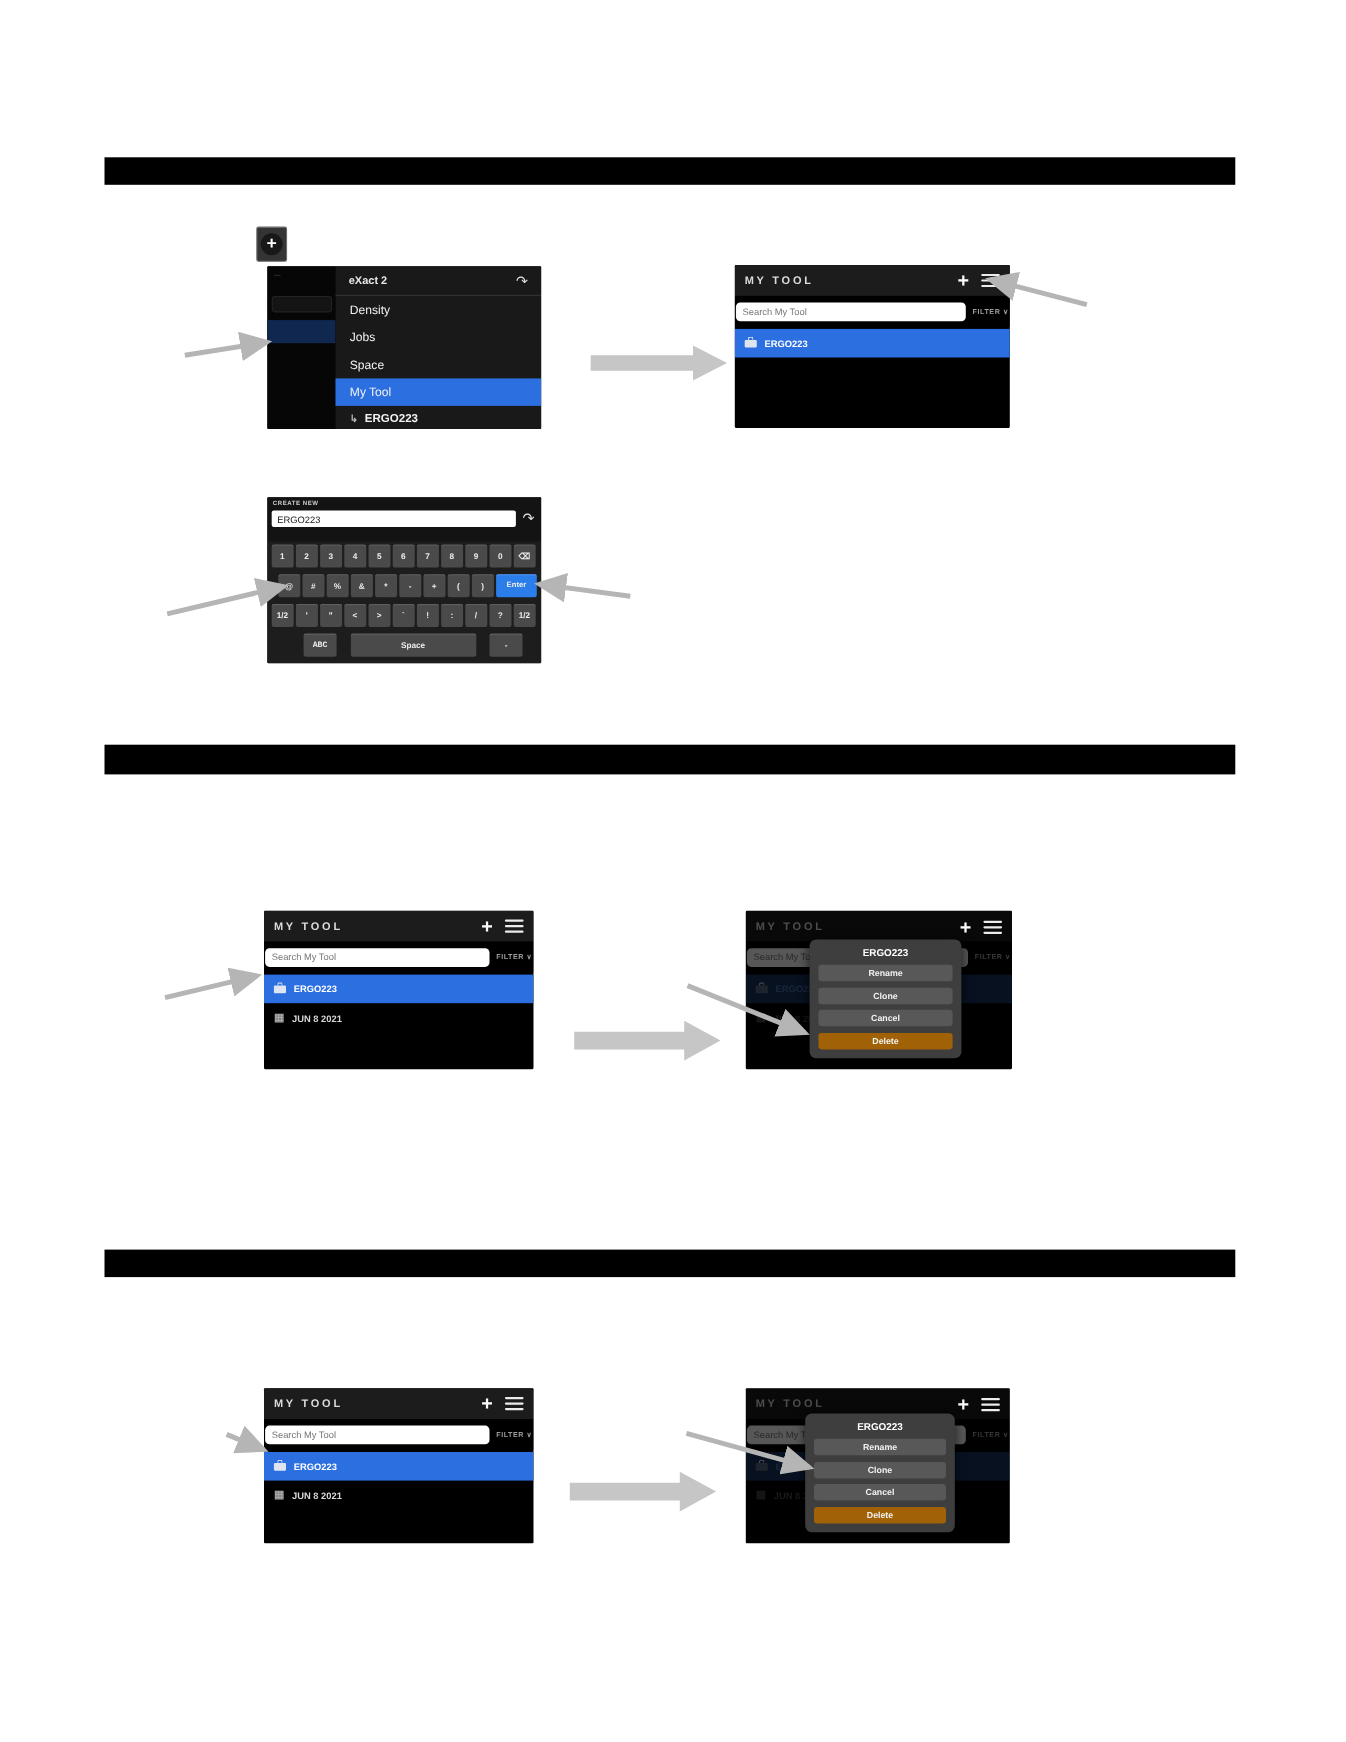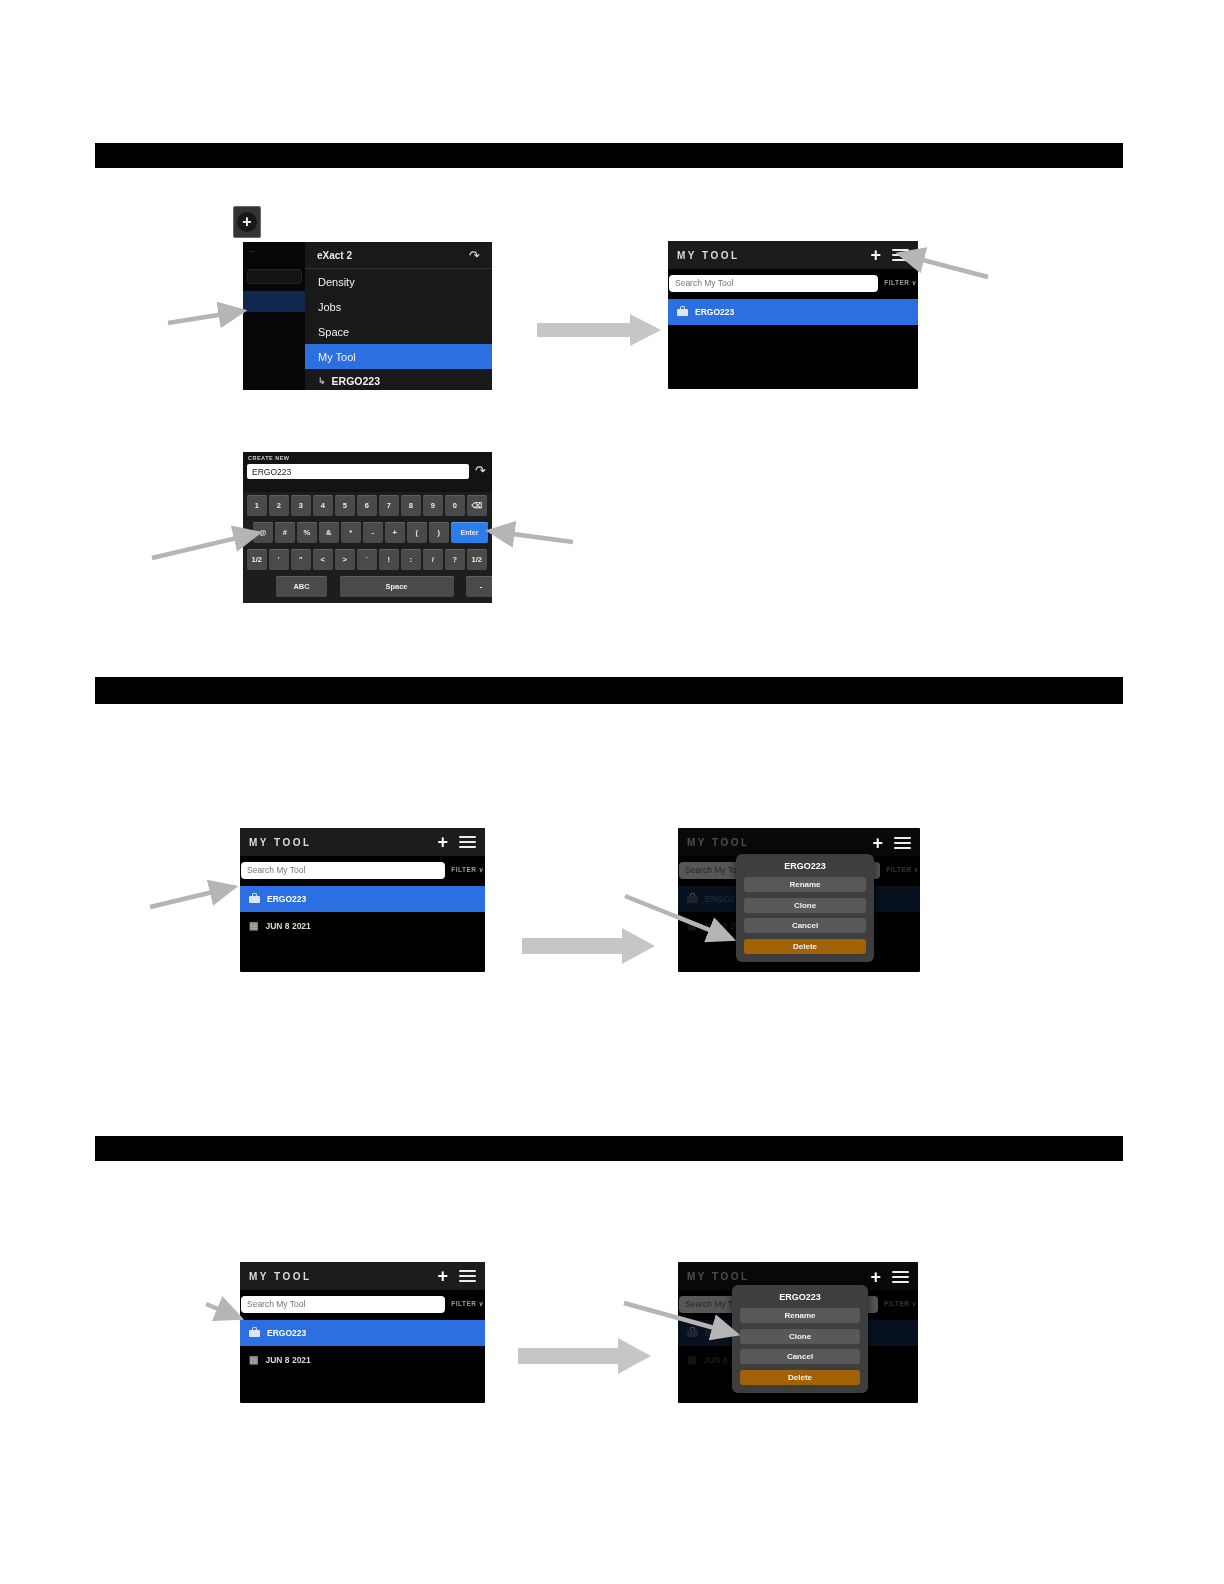--- a/index.html
+++ b/index.html
@@ -59,21 +59,21 @@
   .kb-input { position:absolute; left:4px; top:12px; width:212px; height:15px; border:none; border-radius:2px; background:#fff; color:#222; font-size:8.5px; padding:0 5px; font-family:"Liberation Sans",sans-serif; }
   .kb-redo { position:absolute; right:6px; top:11px; color:#e6e6e6; font-size:13px; }
   .kb-area { position:absolute; left:0; top:40px; right:0; bottom:0; background:#1d1d1d; }
   .kb-row { position:absolute; display:flex; gap:2.5px; }
   .key {
     width:19.5px; height:21px; background:#4a4a4a; color:#ededed; border-radius:2px;
     display:flex; align-items:center; justify-content:center; font-size:7.5px; font-weight:bold;
     box-shadow:inset 0 1px 0 #606060; box-sizing:border-box;
   }
   .key.enter { width:37px; background:#2b7de9; box-shadow:inset 0 1px 0 #5a9bf0; font-size:7px; }
-  .key.wide-abc { width:51px; }
+  .key.wide-abc { width:30px;font-family:Liberation Mono, monospace; }
   .key.space { width:114px; }
   .key.dash { width:30px; }
   
   .dim { opacity:.34; }
   .dialog {
     position:absolute; background:#3e3e3e; border-radius:6px; padding:4px 8px 1px;
     box-shadow:0 0 10px rgba(0,0,0,.65); box-sizing:border-box;
   }
   .dlg-title { text-align:center; color:#fff; font-size:9px; font-weight:bold; margin:3px 0 6px; }
   .dlg-btn {

